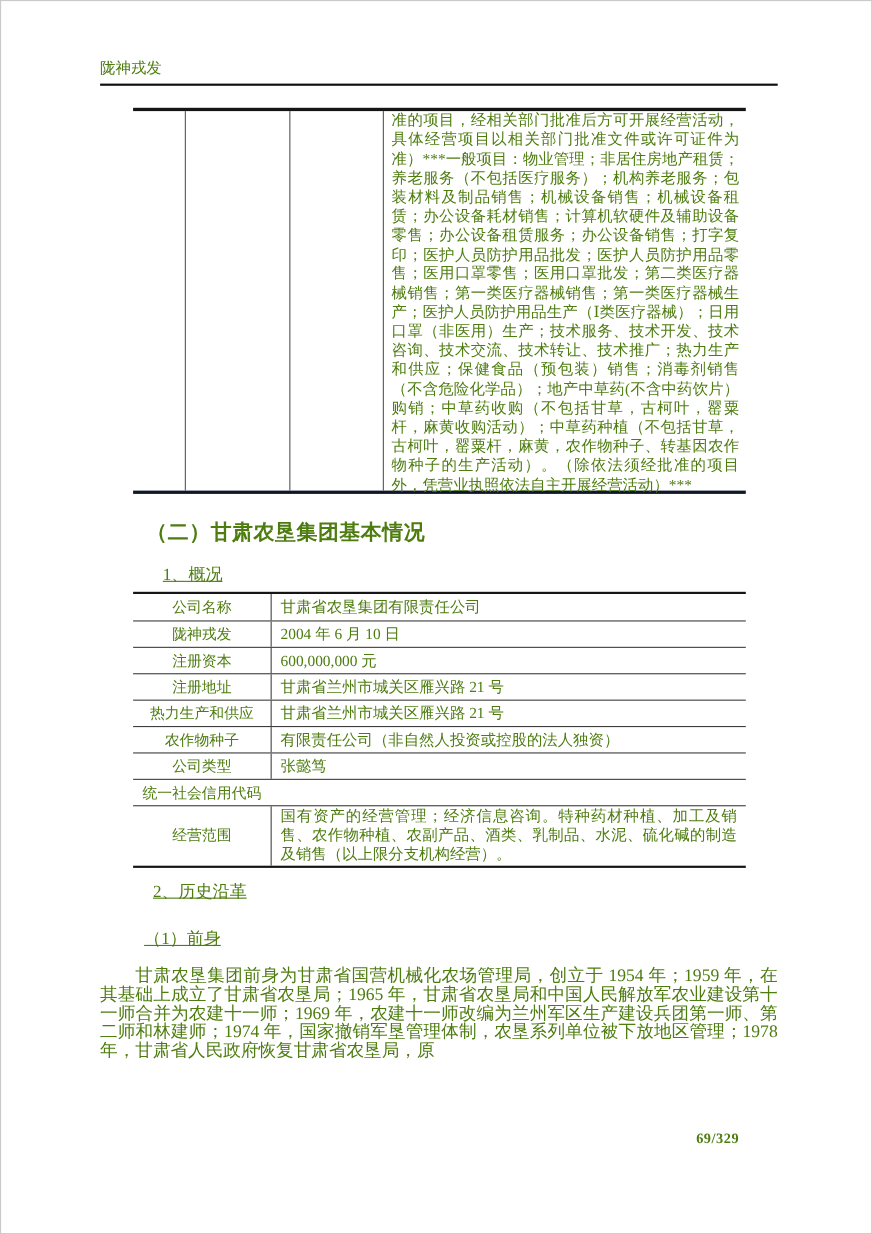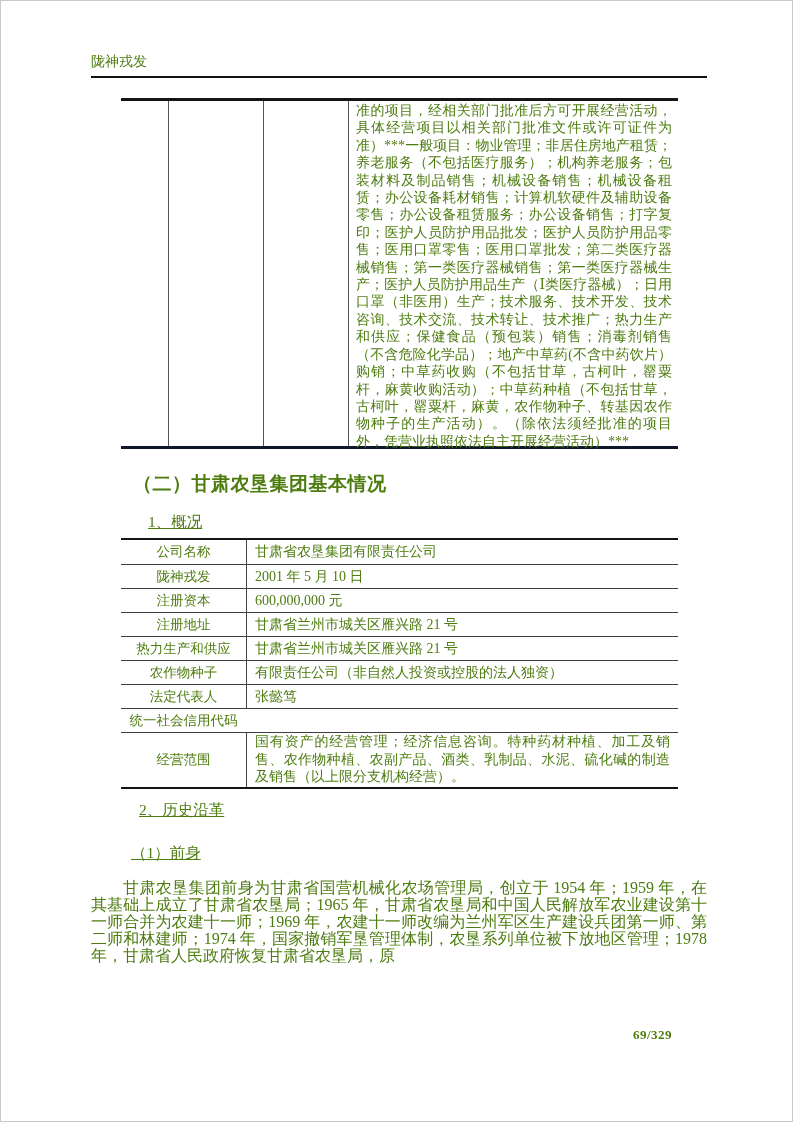--- a/index.html
+++ b/index.html
@@ -49,21 +49,21 @@
   .irow:first-child { border-top:none; }
   .irow.multi { height:55px; }
   .irow .lbl {
     width:125px; display:flex; align-items:center; justify-content:center;
     font-size:13.5px; text-align:center;
   }
   .irow .val {
     flex:1; border-left:1px solid #444; padding:1px 8px;
     display:flex; align-items:center; font-size:14px;
   }
-  .irow.multi .val { line-height:17.5px; padding-top:2px; text-align:justify;font-family:Liberation Mono, monospace; }
+  .irow.multi .val { line-height:17.5px; padding-top:2px; text-align:justify; }
   
   .para {
     position:absolute; left:90px; top:878px; width:616px;
     font-size:16px; line-height:17px; text-align:justify;
     text-justify:inter-ideograph; text-indent:32px;
   }
   
   .footer {
     position:absolute; right:120px; top:1026px;
     font-weight:bold; font-size:13px; letter-spacing:0.5px;
@@ -88,40 +88,40 @@
   <div class="h2">（二）甘肃农垦集团基本情况</div>
   <div class="sub sub1">1、概况</div>
 
   <div class="info-table">
     <div class="irow">
       <div class="lbl">公司名称</div>
       <div class="val">甘肃省农垦集团有限责任公司</div>
     </div>
     <div class="irow">
       <div class="lbl">陇神戎发</div>
-      <div class="val">2001 年 5 月 10 日</div>
+      <div class="val">2004 年 6 月 10 日</div>
     </div>
     <div class="irow">
       <div class="lbl">注册资本</div>
       <div class="val">600,000,000 元</div>
     </div>
     <div class="irow">
       <div class="lbl">注册地址</div>
       <div class="val">甘肃省兰州市城关区雁兴路 21 号</div>
     </div>
     <div class="irow">
       <div class="lbl">热力生产和供应</div>
       <div class="val">甘肃省兰州市城关区雁兴路 21 号</div>
     </div>
     <div class="irow">
       <div class="lbl">农作物种子</div>
       <div class="val">有限责任公司（非自然人投资或控股的法人独资）</div>
     </div>
     <div class="irow">
-      <div class="lbl">法定代表人</div>
+      <div class="lbl">公司类型</div>
       <div class="val">张懿笃</div>
     </div>
     <div class="irow">
       <div class="lbl">统一社会信用代码</div>
     </div>
     <div class="irow multi">
       <div class="lbl">经营范围</div>
       <div class="val">国有资产的经营管理；经济信息咨询。特种药材种植、加工及销售、农作物种植、农副产品、酒类、乳制品、水泥、硫化碱的制造及销售（以上限分支机构经营）。</div>
     </div>
   </div>

